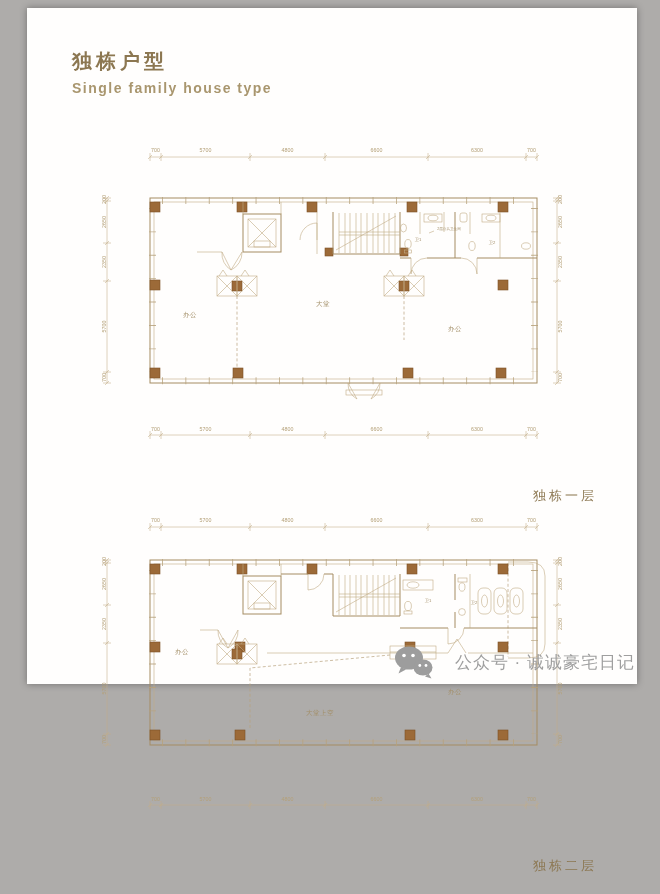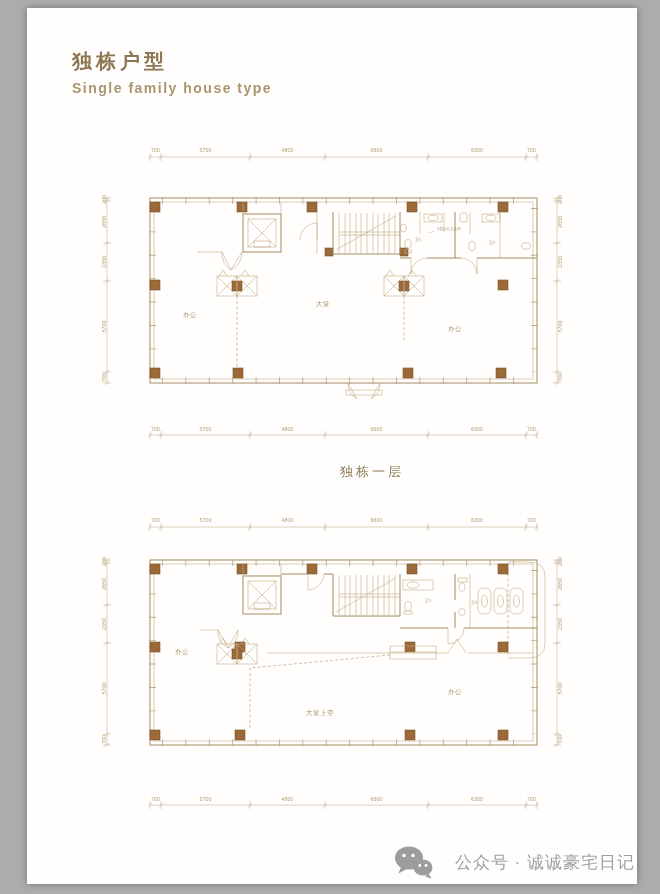--- a/index.html
+++ b/index.html
@@ -2,37 +2,37 @@
 <html><head>
 <meta charset="utf-8">
 <style>
   html,body{margin:0;padding:0}
   body{
     width:660px;height:894px;position:relative;overflow:hidden;
     background:#aeacaa;
     font-family:"Liberation Sans","DejaVu Sans",sans-serif;
   }
   .card{
-    position:absolute;left:27px;top:8px;width:610px;height:876px;
+    position:absolute;left:27px;top:8px;width:610px;height:676px;
     background:#fffefd;box-shadow:0 0 7px rgba(0,0,0,.35);
   }
   .title{
     position:absolute;left:45px;top:40px;
     font-size:20px;font-weight:bold;letter-spacing:4px;color:#8c7751;
   }
   .subtitle{
     position:absolute;left:45px;top:72px;
     font-size:14px;letter-spacing:1.5px;color:#a9966e;font-weight:bold;
   }
   .plan{position:absolute;left:61px;width:494px;height:350px}
   #plan1{top:132px}
   #plan2{top:497px}
   .caption{
-    position:absolute;left:120px;width:450px;text-align:center;
-    font-size:13px;letter-spacing:3px;color:#8c7751;
+    position:absolute;left:120px;width:450px;text-align:right;
+    font-size:13px;letter-spacing:3px;color:#8c7751;margin-top:24px;
   }
   #caption1{top:455px}
   #caption2{top:825px}
   .wm{
     position:absolute;right:2px;bottom:4px;height:36px;
     display:flex;align-items:center;gap:22px;
     color:#9f9f9f;font-size:17px;letter-spacing:1px;white-space:nowrap;
   }
   
   svg .w{stroke:#a58c62;stroke-width:1;fill:none}
@@ -330,20 +330,21 @@
     <g>
       <path class="t" d="M200 630H218M218 630L228 648M238 630L228 648"></path>
       <path class="t" d="M218 630A19 19 0 0 0 228 648M238 630A19 19 0 0 1 228 648"></path>
     </g>
 
     <text class="room" x="182" y="654">办公</text>
     <text class="room" x="320" y="715">大堂上空</text>
     <text class="room" x="455" y="694">办公</text>
   </svg>
 
+  <div id="caption2" class="caption">独栋二层</div>
 
   <div class="wm">
     <svg width="40" height="34" viewBox="0 0 40 34">
       <ellipse cx="16" cy="13" rx="14" ry="11.5" fill="#9d9d9d"></ellipse>
       <path d="M8 22l-2.5 6.5 7.5-4z" fill="#9d9d9d"></path>
       <circle cx="11" cy="10.5" r="1.8" fill="#fff"></circle>
       <circle cx="20" cy="10.5" r="1.8" fill="#fff"></circle>
       <ellipse cx="30" cy="22.5" rx="9.5" ry="8" fill="#9d9d9d"></ellipse>
       <path d="M35.5 28.5l3 5-6.5-2z" fill="#9d9d9d"></path>
       <circle cx="26.8" cy="20.5" r="1.4" fill="#fff"></circle>

